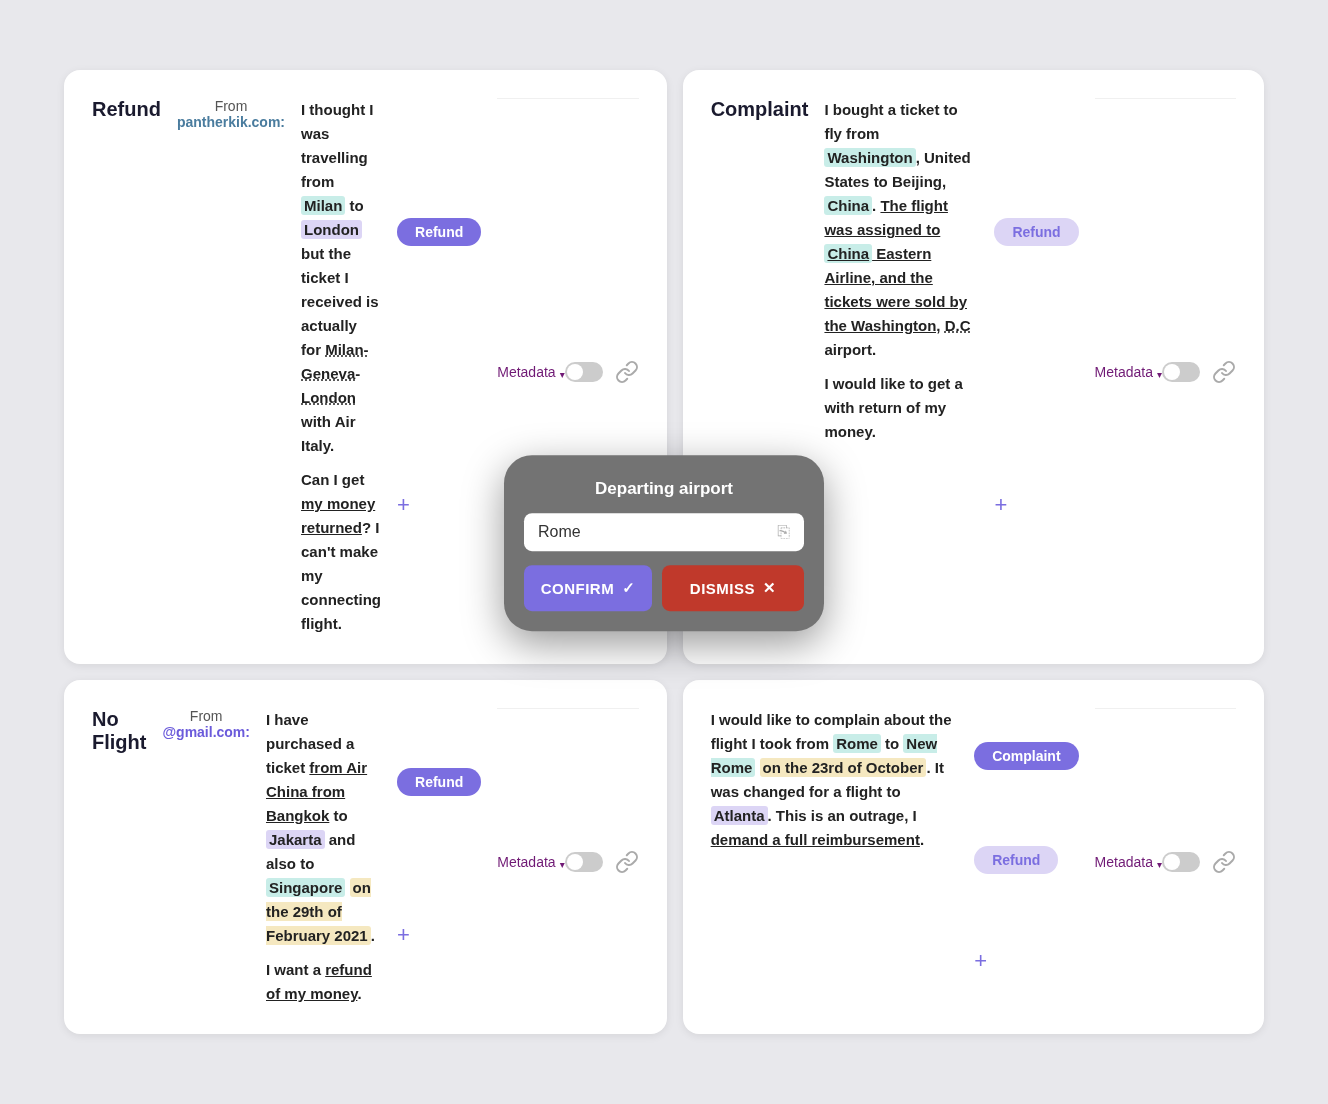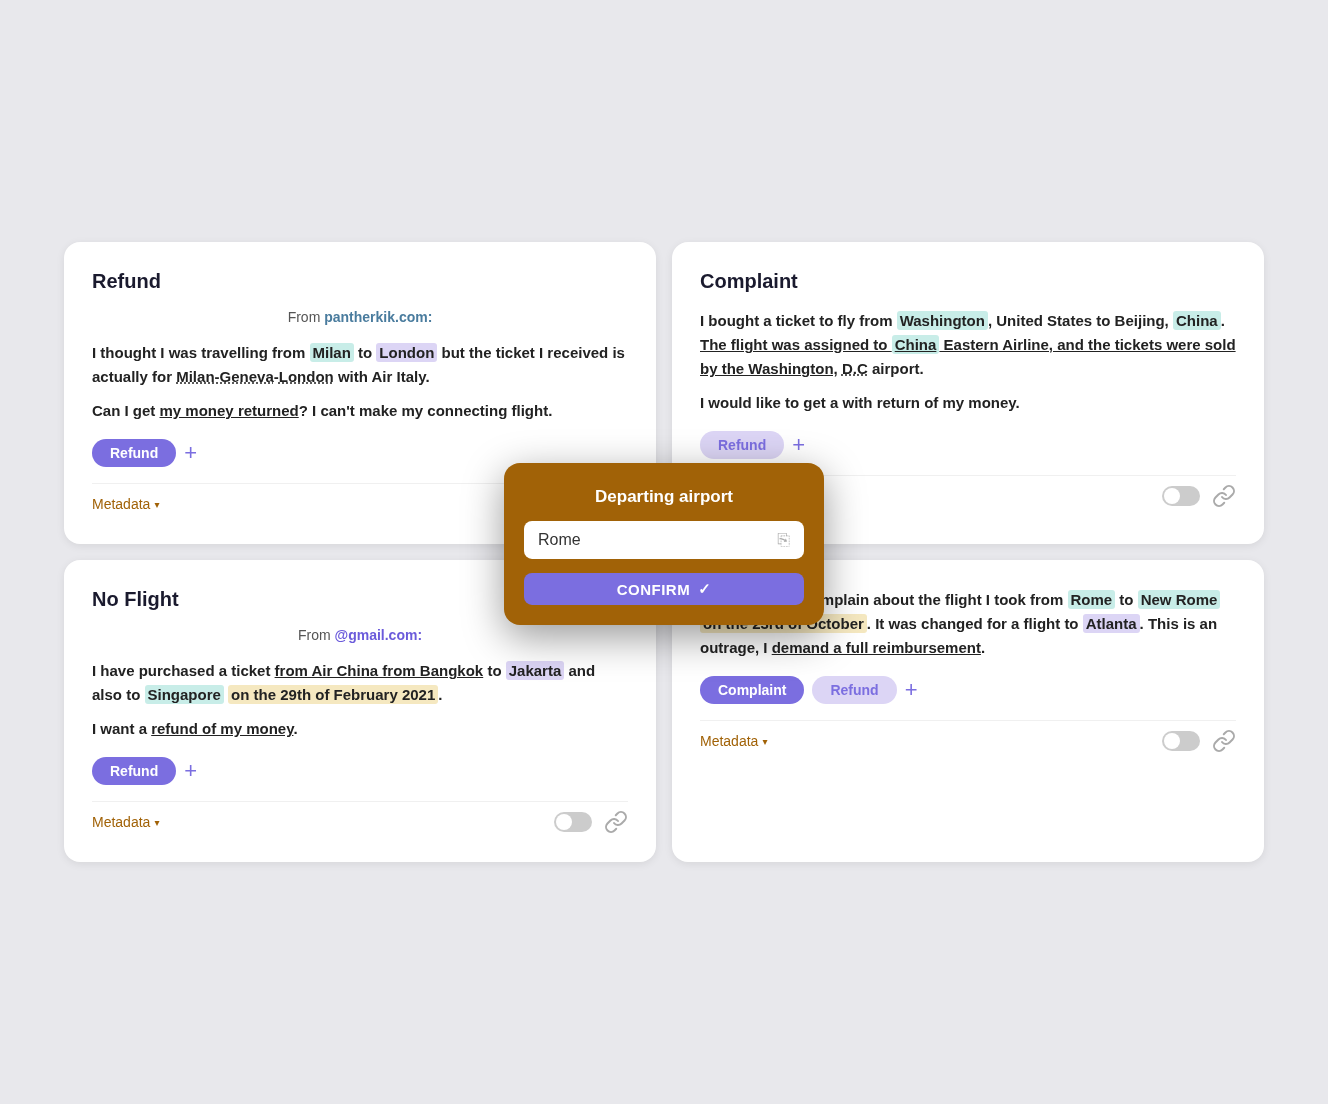--- a/index.html
+++ b/index.html
@@ -19,21 +19,21 @@
       width: 100%;
       max-width: 1200px;
       position: relative;
     }
     .card {
       background: #ffffff;
       border-radius: 16px;
       padding: 28px;
       box-shadow: 0 2px 8px rgba(0,0,0,0.08);
       display: flex;
-      flex-direction: column;
+      flex-direction: row;
       gap: 16px;
     }
     .card-title {
       font-size: 20px;
       font-weight: 700;
       color: #1a1a2e;
     }
     .card-from {
       font-size: 14px;
       color: #555;
@@ -102,24 +102,24 @@
     }
     .card-footer {
       display: flex;
       align-items: center;
       justify-content: space-between;
       padding-top: 8px;
       border-top: 1px solid #f0f0f0;
     }
     .metadata-btn {
       display: flex;
-      align-items: center;
+      align-items: flex-end;
       gap: 4px;
       font-size: 14px;
-      color: #a16207;
+      color: #701a75;
       cursor: pointer;
       background: none;
       border: none;
     }
     .metadata-btn .chevron {
       font-size: 10px;
     }
     .footer-icons {
       display: flex;
       align-items: center;
@@ -150,22 +150,22 @@
       cursor: pointer;
     }
 
     
     .modal-overlay {
       position: absolute;
       top: 50%;
       left: 50%;
       transform: translate(-50%, -55%);
       z-index: 100;
-      background: #a16207;
-      border-radius: 16px;
+      background: #737373;
+      border-radius: 28px;
       padding: 24px 20px 20px;
       box-shadow: 0 12px 40px rgba(0,0,0,0.4);
       width: 320px;
       display: flex;
       flex-direction: column;
       gap: 14px;
       color: white;
     }
     .modal-title {
       text-align: center;
@@ -359,16 +359,20 @@
     <div class="modal-title">Departing airport</div>
     <div class="modal-input-row">
       <input class="modal-input" type="text" value="Rome" style="">
       <span class="copy-icon">⎘</span>
     </div>
     <div class="modal-buttons">
       <button class="btn-confirm">
         <span>CONFIRM</span>
         <span>✓</span>
       </button>
+      <button class="btn-dismiss">
+        <span>DISMISS</span>
+        <span>✕</span>
+      </button>
     </div>
   </div>
 
 </div>
 
 </body></html>

